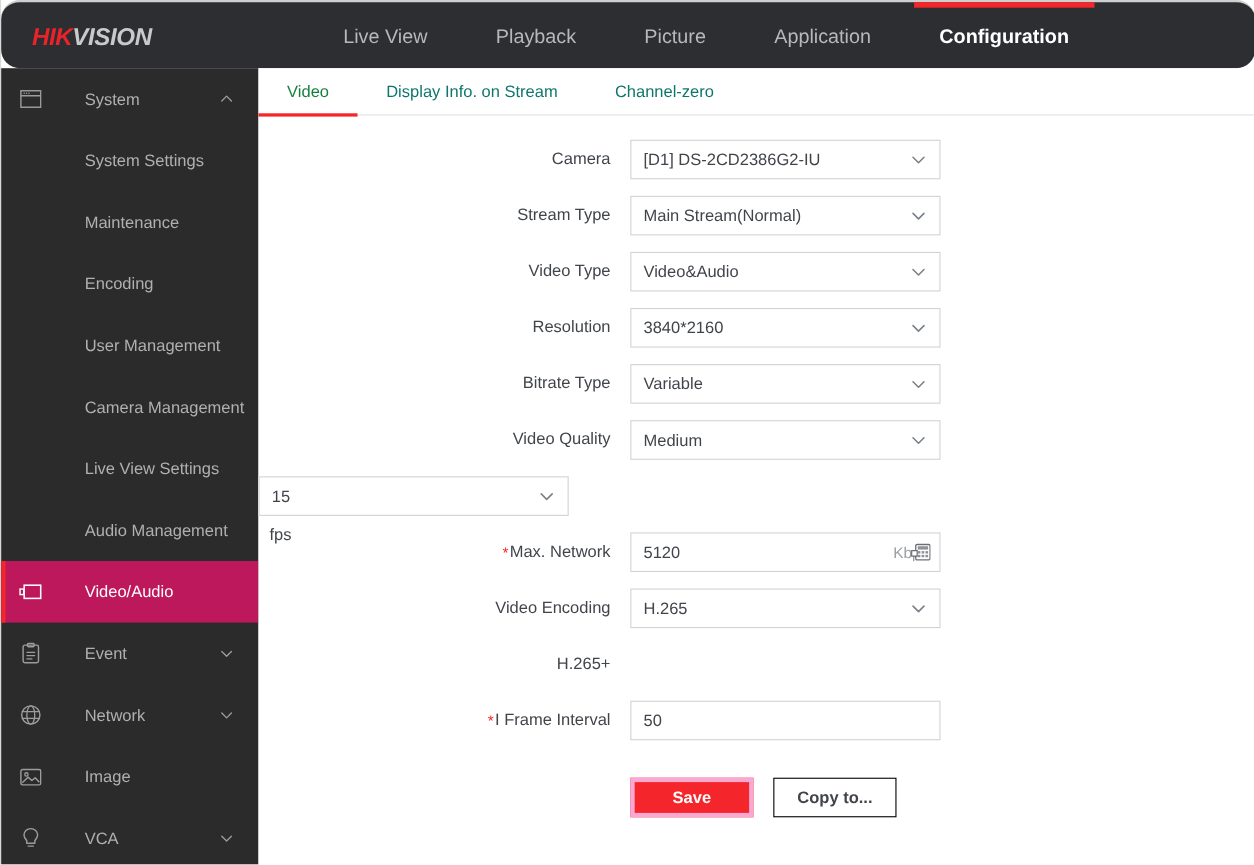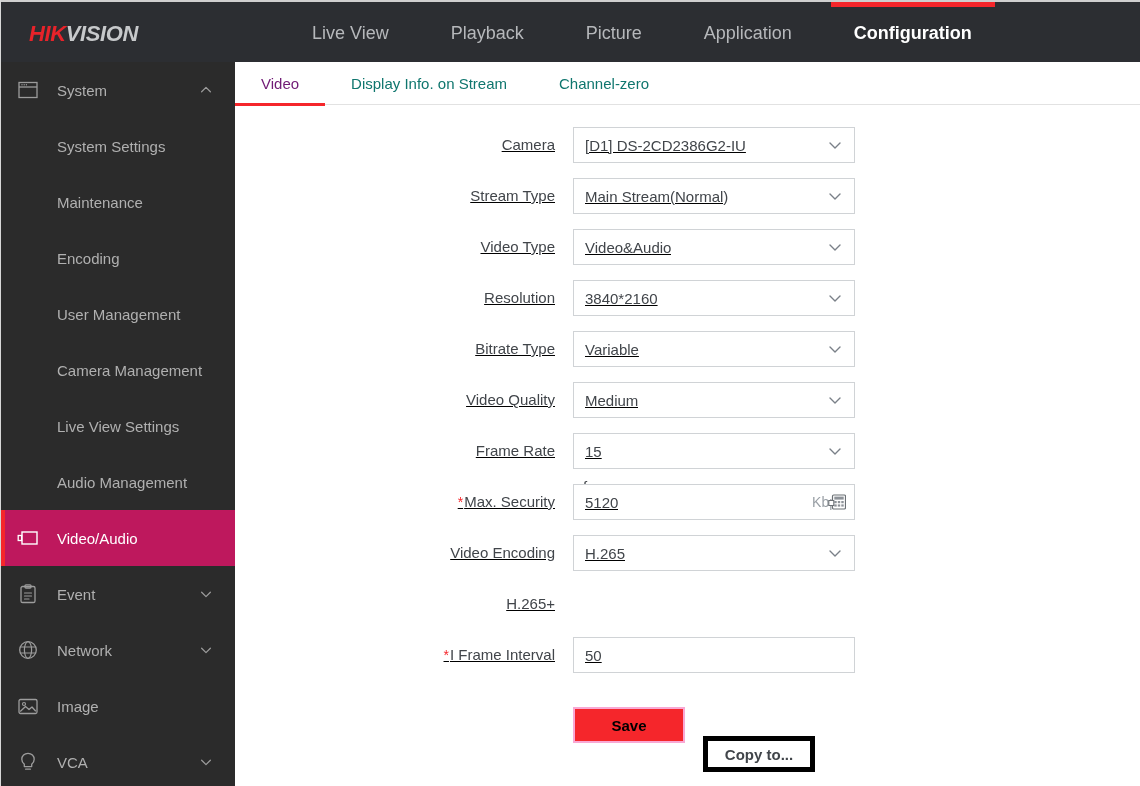--- a/index.html
+++ b/index.html
@@ -26,20 +26,21 @@
 
   
   .header {
     position: absolute;
     left: 0; top: 0;
     width: 1140px;
     height: 62px;
     background: #2c2e32;
     border-top: 2px solid #cfcfcf;
     box-sizing: border-box;
+    border-radius: 17px;
   }
   .logo {
     position: absolute;
     left: 28px;
     top: 19px;
     font-size: 22px;
     font-weight: bold;
     font-style: italic;
     letter-spacing: -0.4px;
     white-space: nowrap;
@@ -106,21 +107,21 @@
     left: 16px;
     top: 50%;
     transform: translateY(-50%);
     width: 22px;
     height: 22px;
     display: flex;
     align-items: center;
     justify-content: center;
   }
   .side-item .s-label {
-    margin-left: 56px;
+    margin-left: 76px;
     white-space: nowrap;
   }
   .side-item .chev {
     position: absolute;
     right: 22px;
     top: 50%;
     transform: translateY(-50%);
     width: 14px;
     height: 14px;
   }
@@ -161,34 +162,33 @@
     height: 43px;
     display: flex;
     align-items: center;
     justify-content: center;
     font-size: 15px;
     color: #0f766e;
     cursor: pointer;
     white-space: nowrap;
     padding: 0 26px;
   }
-  .tab.active { color: #701a75; }
+  .tab.active { color: #15803d; }
   .tab.active::after {
     content: "";
     position: absolute;
     left: 0; right: 0;
     bottom: -1px;
     height: 3px;
     background: #f5262b;
   }
 
   .form {
     position: relative;
     padding-top: 22px;
-    text-decoration: underline;
   }
   .row {
     position: relative;
     height: 51px;
     display: flex;
     align-items: flex-start;
   }
   .row .lbl {
     width: 338px;
     text-align: right;
@@ -271,28 +271,27 @@
     align-items: center;
     justify-content: center;
     font-size: 15px;
     font-weight: bold;
     cursor: pointer;
     box-sizing: border-box;
     padding: 0 14px;
   }
   .btn-primary {
     background: #f5262b;
-    color: #000000;
-    border: 2px solid #f9a8d4;
+    color: #ffffff;
+    border: 4px solid #f9a8d4;
   }
   .btn-secondary {
     background: #ffffff;
     color: #41454a;
-    border: 5px solid #000000;
-    margin-top: 29px;
+    border: 1px solid #000000;
   }
 </style>
 </head>
 <body>
 
 <div class="app">
 
   <div class="header">
     <div class="logo">
       <span class="hik">HIK</span><span class="vision">VISION</span>
@@ -471,33 +470,32 @@
           <div style="display: flex; align-items: flex-start;">
             <div class="field">
               <span class="val">Medium</span>
               <span class="chev-down"><svg width="16" height="16" viewBox="0 0 16 16" fill="none">
                   <path d="M3 6 L8 11 L13 6" stroke="#7a8088" stroke-width="1.4" stroke-linecap="round" stroke-linejoin="round"></path>
                 </svg></span>
             </div>
           </div>
         </div>
         <div class="row">
-          <div class="lbl"><span>Frame Rate</span></div>
           <div style="display: flex; align-items: flex-start; flex-direction: column;">
             <div class="field">
               <span class="val">15</span>
               <span class="chev-down"><svg width="16" height="16" viewBox="0 0 16 16" fill="none">
                   <path d="M3 6 L8 11 L13 6" stroke="#7a8088" stroke-width="1.4" stroke-linecap="round" stroke-linejoin="round"></path>
                 </svg></span>
             </div>
             <span class="suffix-out">fps</span>
           </div>
         </div>
         <div class="row">
-          <div class="lbl"><span class="req">*</span><span>Max. Security</span></div>
+          <div class="lbl"><span class="req">*</span><span>Max. Network</span></div>
           <div style="display: flex; align-items: flex-start;">
             <div class="field">
               <span class="val">5120</span>
               <span class="suffix-in">Kbps</span>
               <span class="unit-icon"><svg width="18" height="18" viewBox="0 0 18 18" fill="none">
                   <rect x="4.5" y="2" width="13" height="14" rx="1.2" stroke="#6b7075" stroke-width="1.2" fill="#ffffff"></rect>
                   <rect x="6.3" y="3.6" width="9.4" height="3" fill="#8d9298"></rect>
                   <rect x="6.3" y="8" width="2.4" height="2.2" fill="#8d9298"></rect>
                   <rect x="9.8" y="8" width="2.4" height="2.2" fill="#8d9298"></rect>
                   <rect x="13.3" y="8" width="2.4" height="2.2" fill="#8d9298"></rect>

